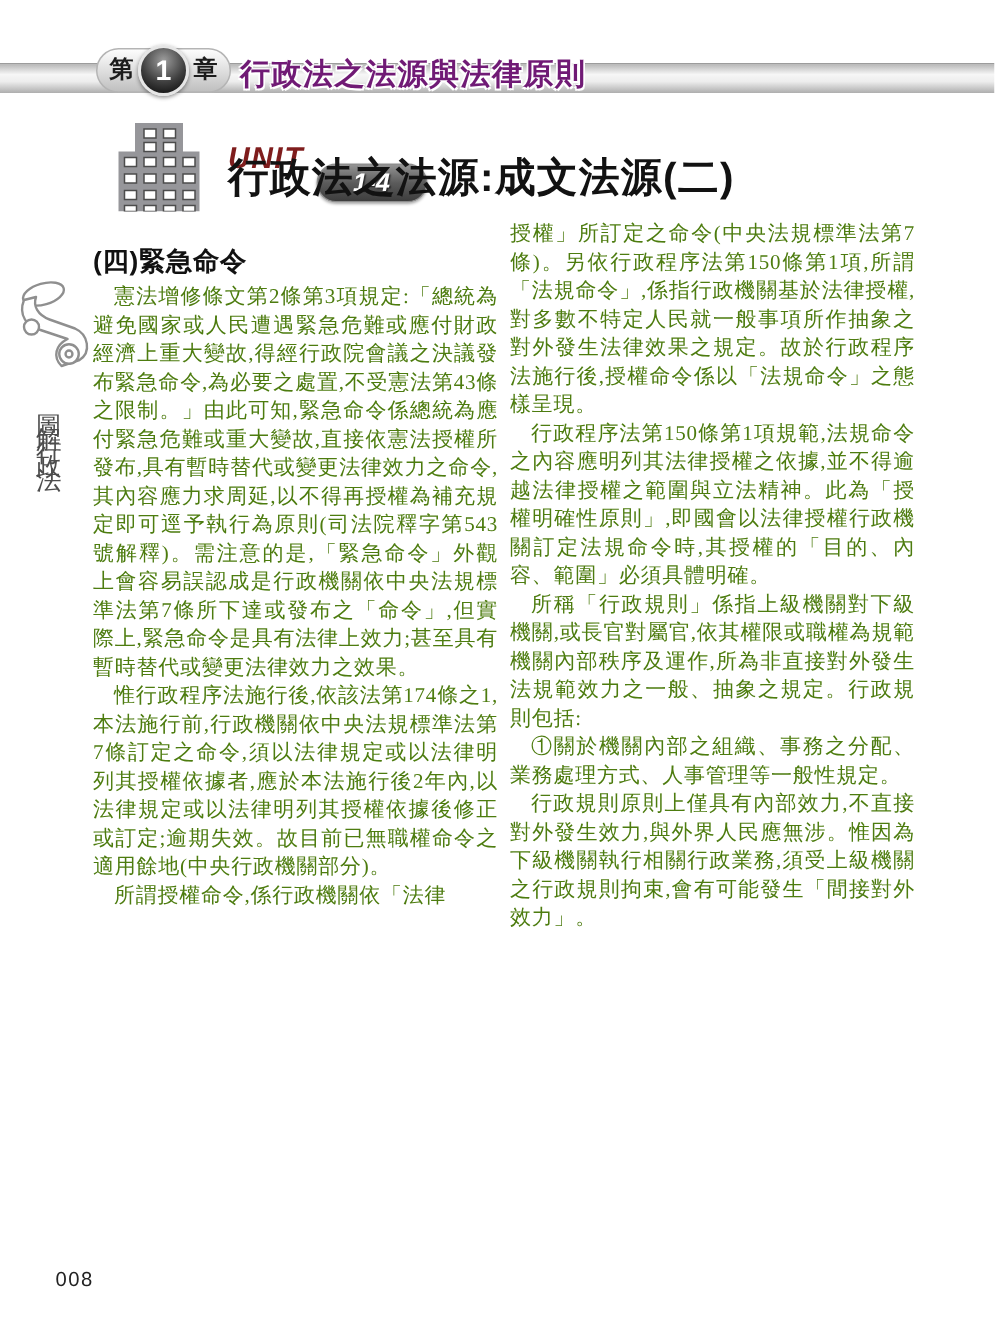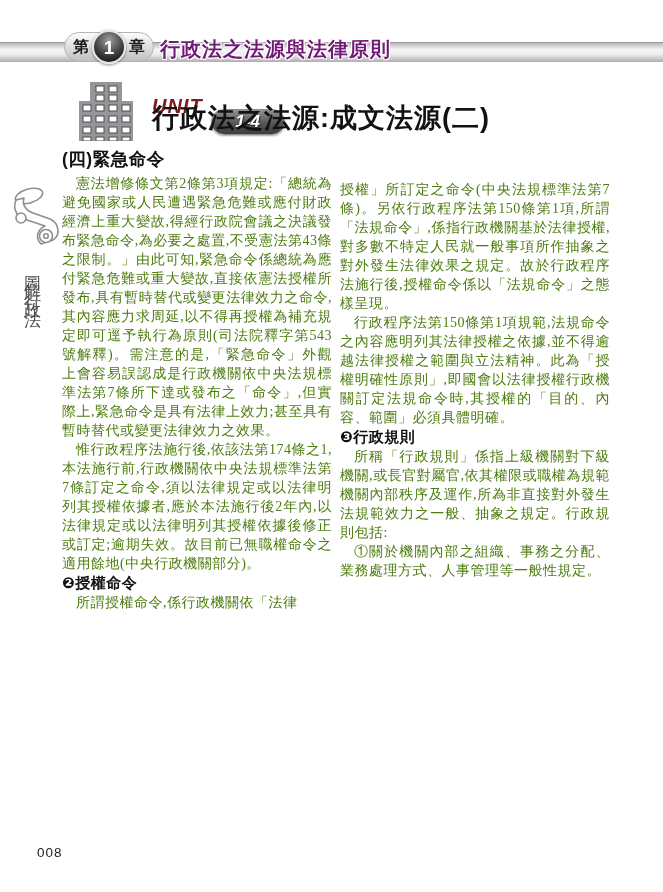--- a/index.html
+++ b/index.html
@@ -151,25 +151,24 @@
     </g>
   </svg>
 </div>
 <div class="series-vertical">圖解行政法</div>
 
 <div class="columns">
   <div class="col">
     <div class="h2">(四)緊急命令</div>
     <div class="p">憲法增修條文第2條第3項規定:「總統為避免國家或人民遭遇緊急危難或應付財政經濟上重大變故,得經行政院會議之決議發布緊急命令,為必要之處置,不受憲法第43條之限制。」由此可知,緊急命令係總統為應付緊急危難或重大變故,直接依憲法授權所發布,具有暫時替代或變更法律效力之命令,其內容應力求周延,以不得再授權為補充規定即可逕予執行為原則(司法院釋字第543號解釋)。需注意的是,「緊急命令」外觀上會容易誤認成是行政機關依中央法規標準法第7條所下達或發布之「命令」,但實際上,緊急命令是具有法律上效力;甚至具有暫時替代或變更法律效力之效果。</div>
     <div class="p">惟行政程序法施行後,依該法第174條之1,本法施行前,行政機關依中央法規標準法第7條訂定之命令,須以法律規定或以法律明列其授權依據者,應於本法施行後2年內,以法律規定或以法律明列其授權依據後修正或訂定;逾期失效。故目前已無職權命令之適用餘地(中央行政機關部分)。</div>
-    <div class="h3">❷授權命令</div>
     <div class="p">所謂授權命令,係行政機關依「法律</div>
   </div>
   <div class="col">
     <div class="p noindent">授權」所訂定之命令(中央法規標準法第7條)。另依行政程序法第150條第1項,所謂「法規命令」,係指行政機關基於法律授權,對多數不特定人民就一般事項所作抽象之對外發生法律效果之規定。故於行政程序法施行後,授權命令係以「法規命令」之態樣呈現。</div>
     <div class="p">行政程序法第150條第1項規範,法規命令之內容應明列其法律授權之依據,並不得逾越法律授權之範圍與立法精神。此為「授權明確性原則」,即國會以法律授權行政機關訂定法規命令時,其授權的「目的、內容、範圍」必須具體明確。</div>
-    <div class="h3">❸行政規則</div>
     <div class="p">所稱「行政規則」係指上級機關對下級機關,或長官對屬官,依其權限或職權為規範機關內部秩序及運作,所為非直接對外發生法規範效力之一般、抽象之規定。行政規則包括:</div>
     <div class="p">①關於機關內部之組織、事務之分配、業務處理方式、人事管理等一般性規定。</div>
+    <div class="p">行政規則原則上僅具有內部效力,不直接對外發生效力,與外界人民應無涉。惟因為下級機關執行相關行政業務,須受上級機關之行政規則拘束,會有可能發生「間接對外效力」。</div>
   </div>
 </div>
 
 <div class="folio">008</div>
 
 </body></html>

